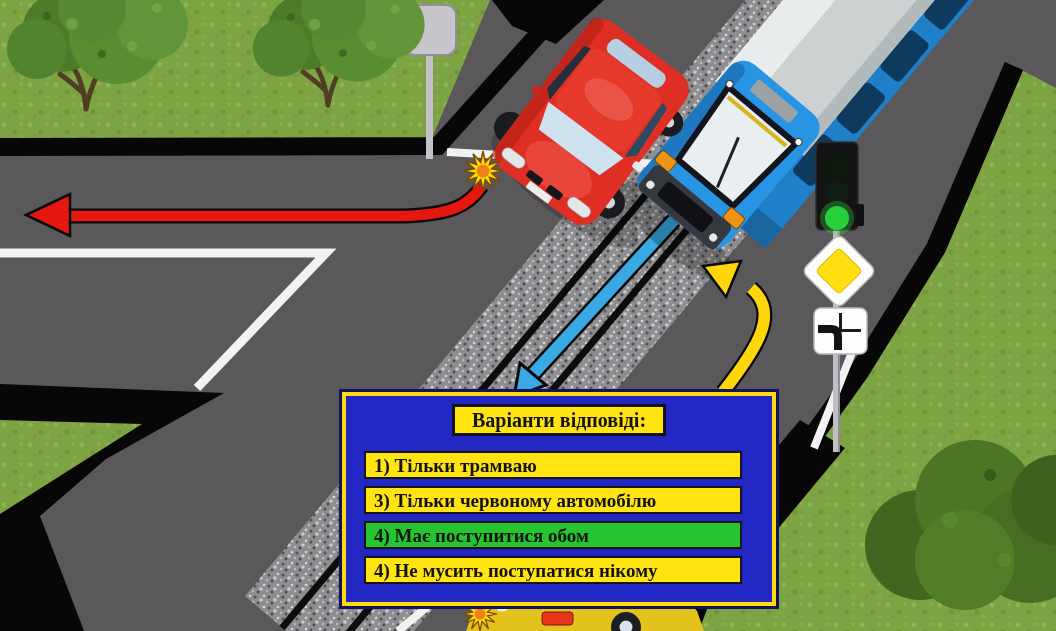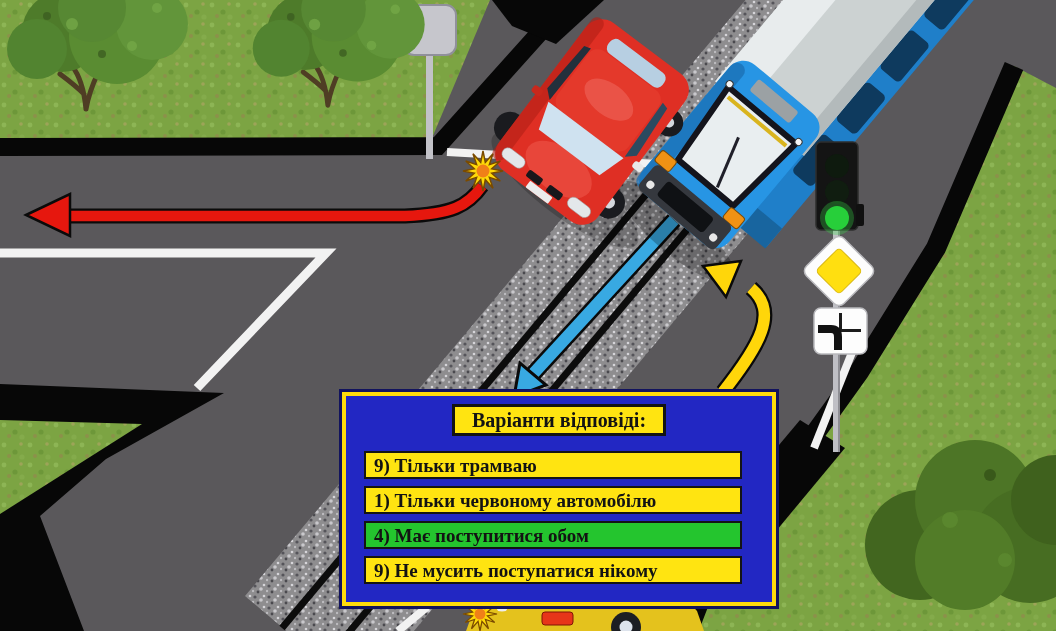--- a/index.html
+++ b/index.html
@@ -219,20 +219,20 @@
     <circle cx="950" cy="520" r="8" fill="#5d8a30" opacity=".8"></circle>
     <circle cx="1005" cy="560" r="7" fill="#5d8a30" opacity=".8"></circle>
     <circle cx="990" cy="475" r="6" fill="#355218" opacity=".8"></circle>
   </g>
 </svg>
 
 <div class="panel">
   <div class="panel-inner">
     <div class="panel-title">Варіанти відповіді:</div>
     <div class="opts">
-      <div class="opt">9) Тільки трамваю</div>
-      <div class="opt">1) Тільки червоному автомобілю</div>
+      <div class="opt">1) Тільки трамваю</div>
+      <div class="opt">3) Тільки червоному автомобілю</div>
       <div class="opt correct">4) Має поступитися обом</div>
-      <div class="opt">9) Не мусить поступатися нікому</div>
+      <div class="opt">4) Не мусить поступатися нікому</div>
     </div>
   </div>
 </div>
 </div>
 
 </body></html>

